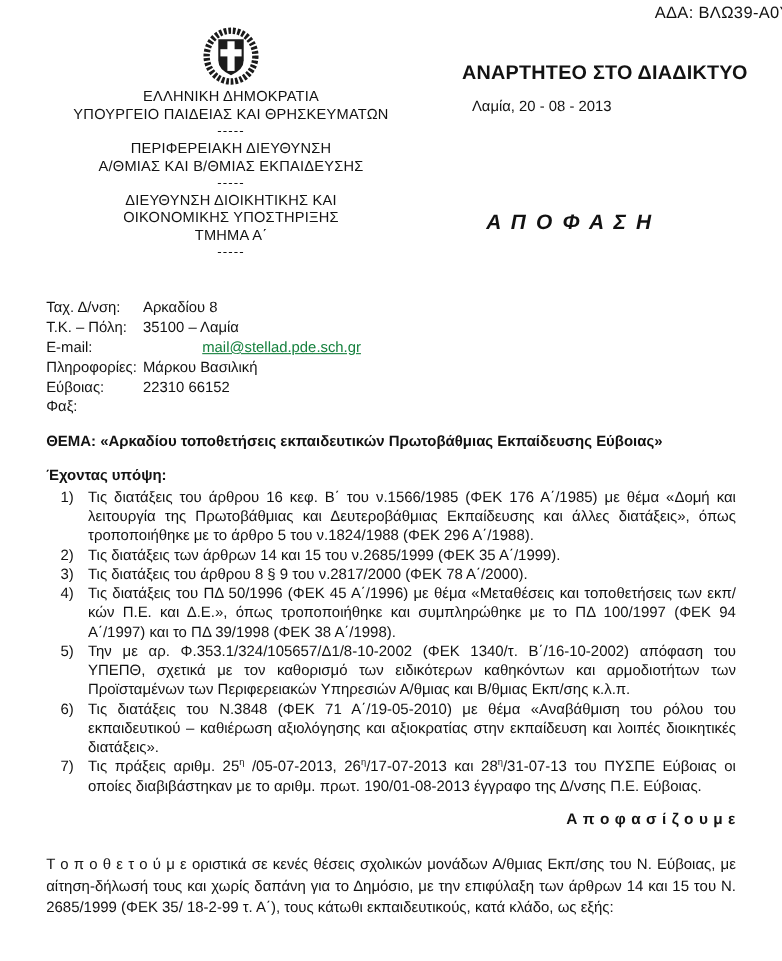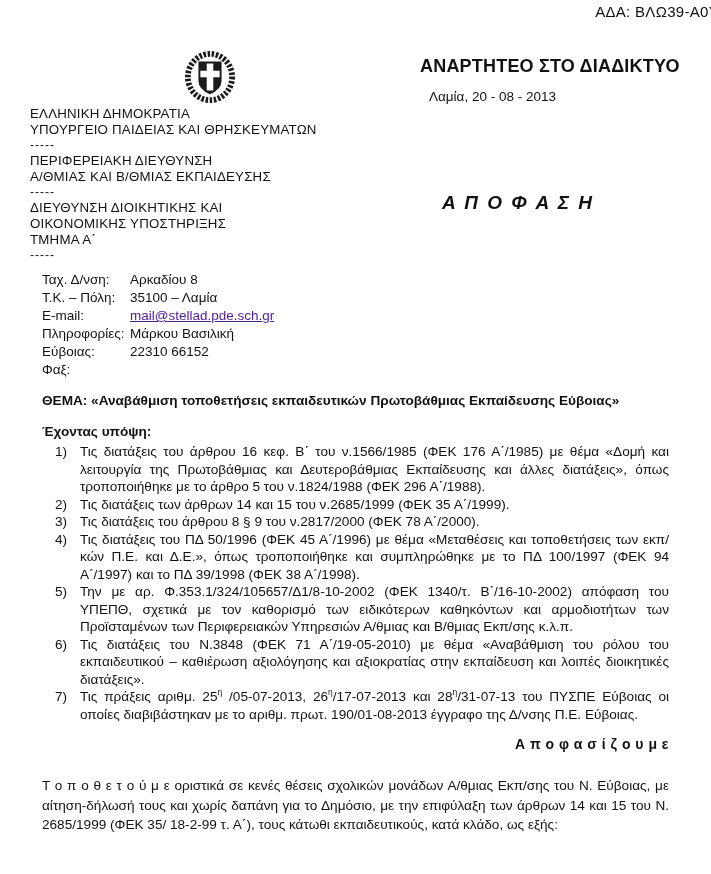--- a/index.html
+++ b/index.html
@@ -11,22 +11,22 @@
     font-family:"Liberation Sans", sans-serif;
     color:#121212;
   }
   
   .ada{
     position:absolute;top:3px;right:-8px;
     font-size:15px;letter-spacing:.3px;white-space:nowrap;
   }
   
   .agency{
-    position:absolute;left:30px;top:50px;width:360px;
-    font-size:13.3px;line-height:16px;letter-spacing:.2px;
+    position:absolute;left:30px;top:24px;width:360px;
+    text-align:center;font-size:13.3px;line-height:16px;letter-spacing:.2px;
   }
   .agency .emblem{display:block;margin:0 auto 2px auto;}
   .agency .sep{line-height:13px;font-size:12px;letter-spacing:1px;margin:1px 0;}
   
   .notice{
     position:absolute;left:420px;top:56px;
     font-weight:bold;font-size:18px;letter-spacing:.2px;white-space:nowrap;
   }
   .dateblock{
     position:absolute;left:429px;top:88px;
@@ -35,21 +35,21 @@
   .decision{
     position:absolute;left:442px;top:192px;
     font-weight:bold;font-style:italic;
     font-size:19px;letter-spacing:2px;white-space:nowrap;
   }
   
   .contact{position:absolute;left:42px;top:271px;width:340px;font-size:13.5px;}
   .crow{display:flex;line-height:18px;}
   .clabel{width:88px;flex:0 0 88px;}
   .cvalue{flex:1;}
-  a.link{color:#4c1d95;text-decoration:underline;}
+  a.link{color:#15803d;text-decoration:underline;text-align:center;}
   
   .docbody{
     position:absolute;left:42px;top:392px;width:627px;
     font-size:13.6px;
   }
   .subject{font-weight:bold;line-height:17px;}
   .having{font-weight:bold;margin-top:14px;line-height:17px;}
   .list{margin-top:3px;}
   .li{
     position:relative;padding-left:38px;
@@ -121,21 +121,21 @@
       <div class="crow">
         <span class="clabel">Εύβοιας:</span>
         <span class="cvalue">22310 66152</span>
       </div>
       <div class="crow">
         <span class="clabel">Φαξ:</span>
       </div>
     </div>
 
   <div class="docbody">
-    <div class="subject">ΘΕΜΑ: «Αναβάθμιση τοποθετήσεις εκπαιδευτικών Πρωτοβάθμιας Εκπαίδευσης Εύβοιας»</div>
+    <div class="subject">ΘΕΜΑ: «Αρκαδίου τοποθετήσεις εκπαιδευτικών Πρωτοβάθμιας Εκπαίδευσης Εύβοιας»</div>
     <div class="having">Έχοντας υπόψη:</div>
     <div class="list">
         <div class="li"><span class="num">1)</span><span>Τις διατάξεις του άρθρου 16 κεφ. Β΄ του ν.1566/1985 (ΦΕΚ 176 Α΄/1985) με θέμα «Δομή και λειτουργία της Πρωτοβάθμιας και Δευτεροβάθμιας Εκπαίδευσης και άλλες διατάξεις», όπως τροποποιήθηκε με το άρθρο 5 του ν.1824/1988 (ΦΕΚ 296 Α΄/1988).</span></div>
         <div class="li"><span class="num">2)</span><span>Τις διατάξεις των άρθρων 14 και 15 του ν.2685/1999 (ΦΕΚ 35 Α΄/1999).</span></div>
         <div class="li"><span class="num">3)</span><span>Τις διατάξεις του άρθρου 8 § 9 του ν.2817/2000 (ΦΕΚ 78 Α΄/2000).</span></div>
         <div class="li"><span class="num">4)</span><span>Τις διατάξεις του ΠΔ 50/1996 (ΦΕΚ 45 Α΄/1996) με θέμα «Μεταθέσεις και τοποθετήσεις των εκπ/κών Π.Ε. και Δ.Ε.», όπως τροποποιήθηκε και συμπληρώθηκε με το ΠΔ 100/1997 (ΦΕΚ 94 Α΄/1997) και το ΠΔ 39/1998 (ΦΕΚ 38 Α΄/1998).</span></div>
         <div class="li"><span class="num">5)</span><span>Την με αρ. Φ.353.1/324/105657/Δ1/8-10-2002 (ΦΕΚ 1340/τ. Β΄/16-10-2002) απόφαση του ΥΠΕΠΘ, σχετικά με τον καθορισμό των ειδικότερων καθηκόντων και αρμοδιοτήτων των Προϊσταμένων των Περιφερειακών Υπηρεσιών Α/θμιας και Β/θμιας Εκπ/σης κ.λ.π.</span></div>
         <div class="li"><span class="num">6)</span><span>Τις διατάξεις του Ν.3848 (ΦΕΚ 71 Α΄/19-05-2010) με θέμα «Αναβάθμιση του ρόλου του εκπαιδευτικού – καθιέρωση αξιολόγησης και αξιοκρατίας στην εκπαίδευση και λοιπές διοικητικές διατάξεις».</span></div>
         <div class="li"><span class="num">7)</span><span>Τις πράξεις αριθμ. 25</span><sup>η</sup><span> /05-07-2013, 26</span><sup>η</sup><span>/17-07-2013 και 28</span><sup>η</sup><span>/31-07-13 του ΠΥΣΠΕ Εύβοιας οι οποίες διαβιβάστηκαν με το αριθμ. πρωτ. 190/01-08-2013 έγγραφο της Δ/νσης Π.Ε. Εύβοιας.</span></div>
       </div>

